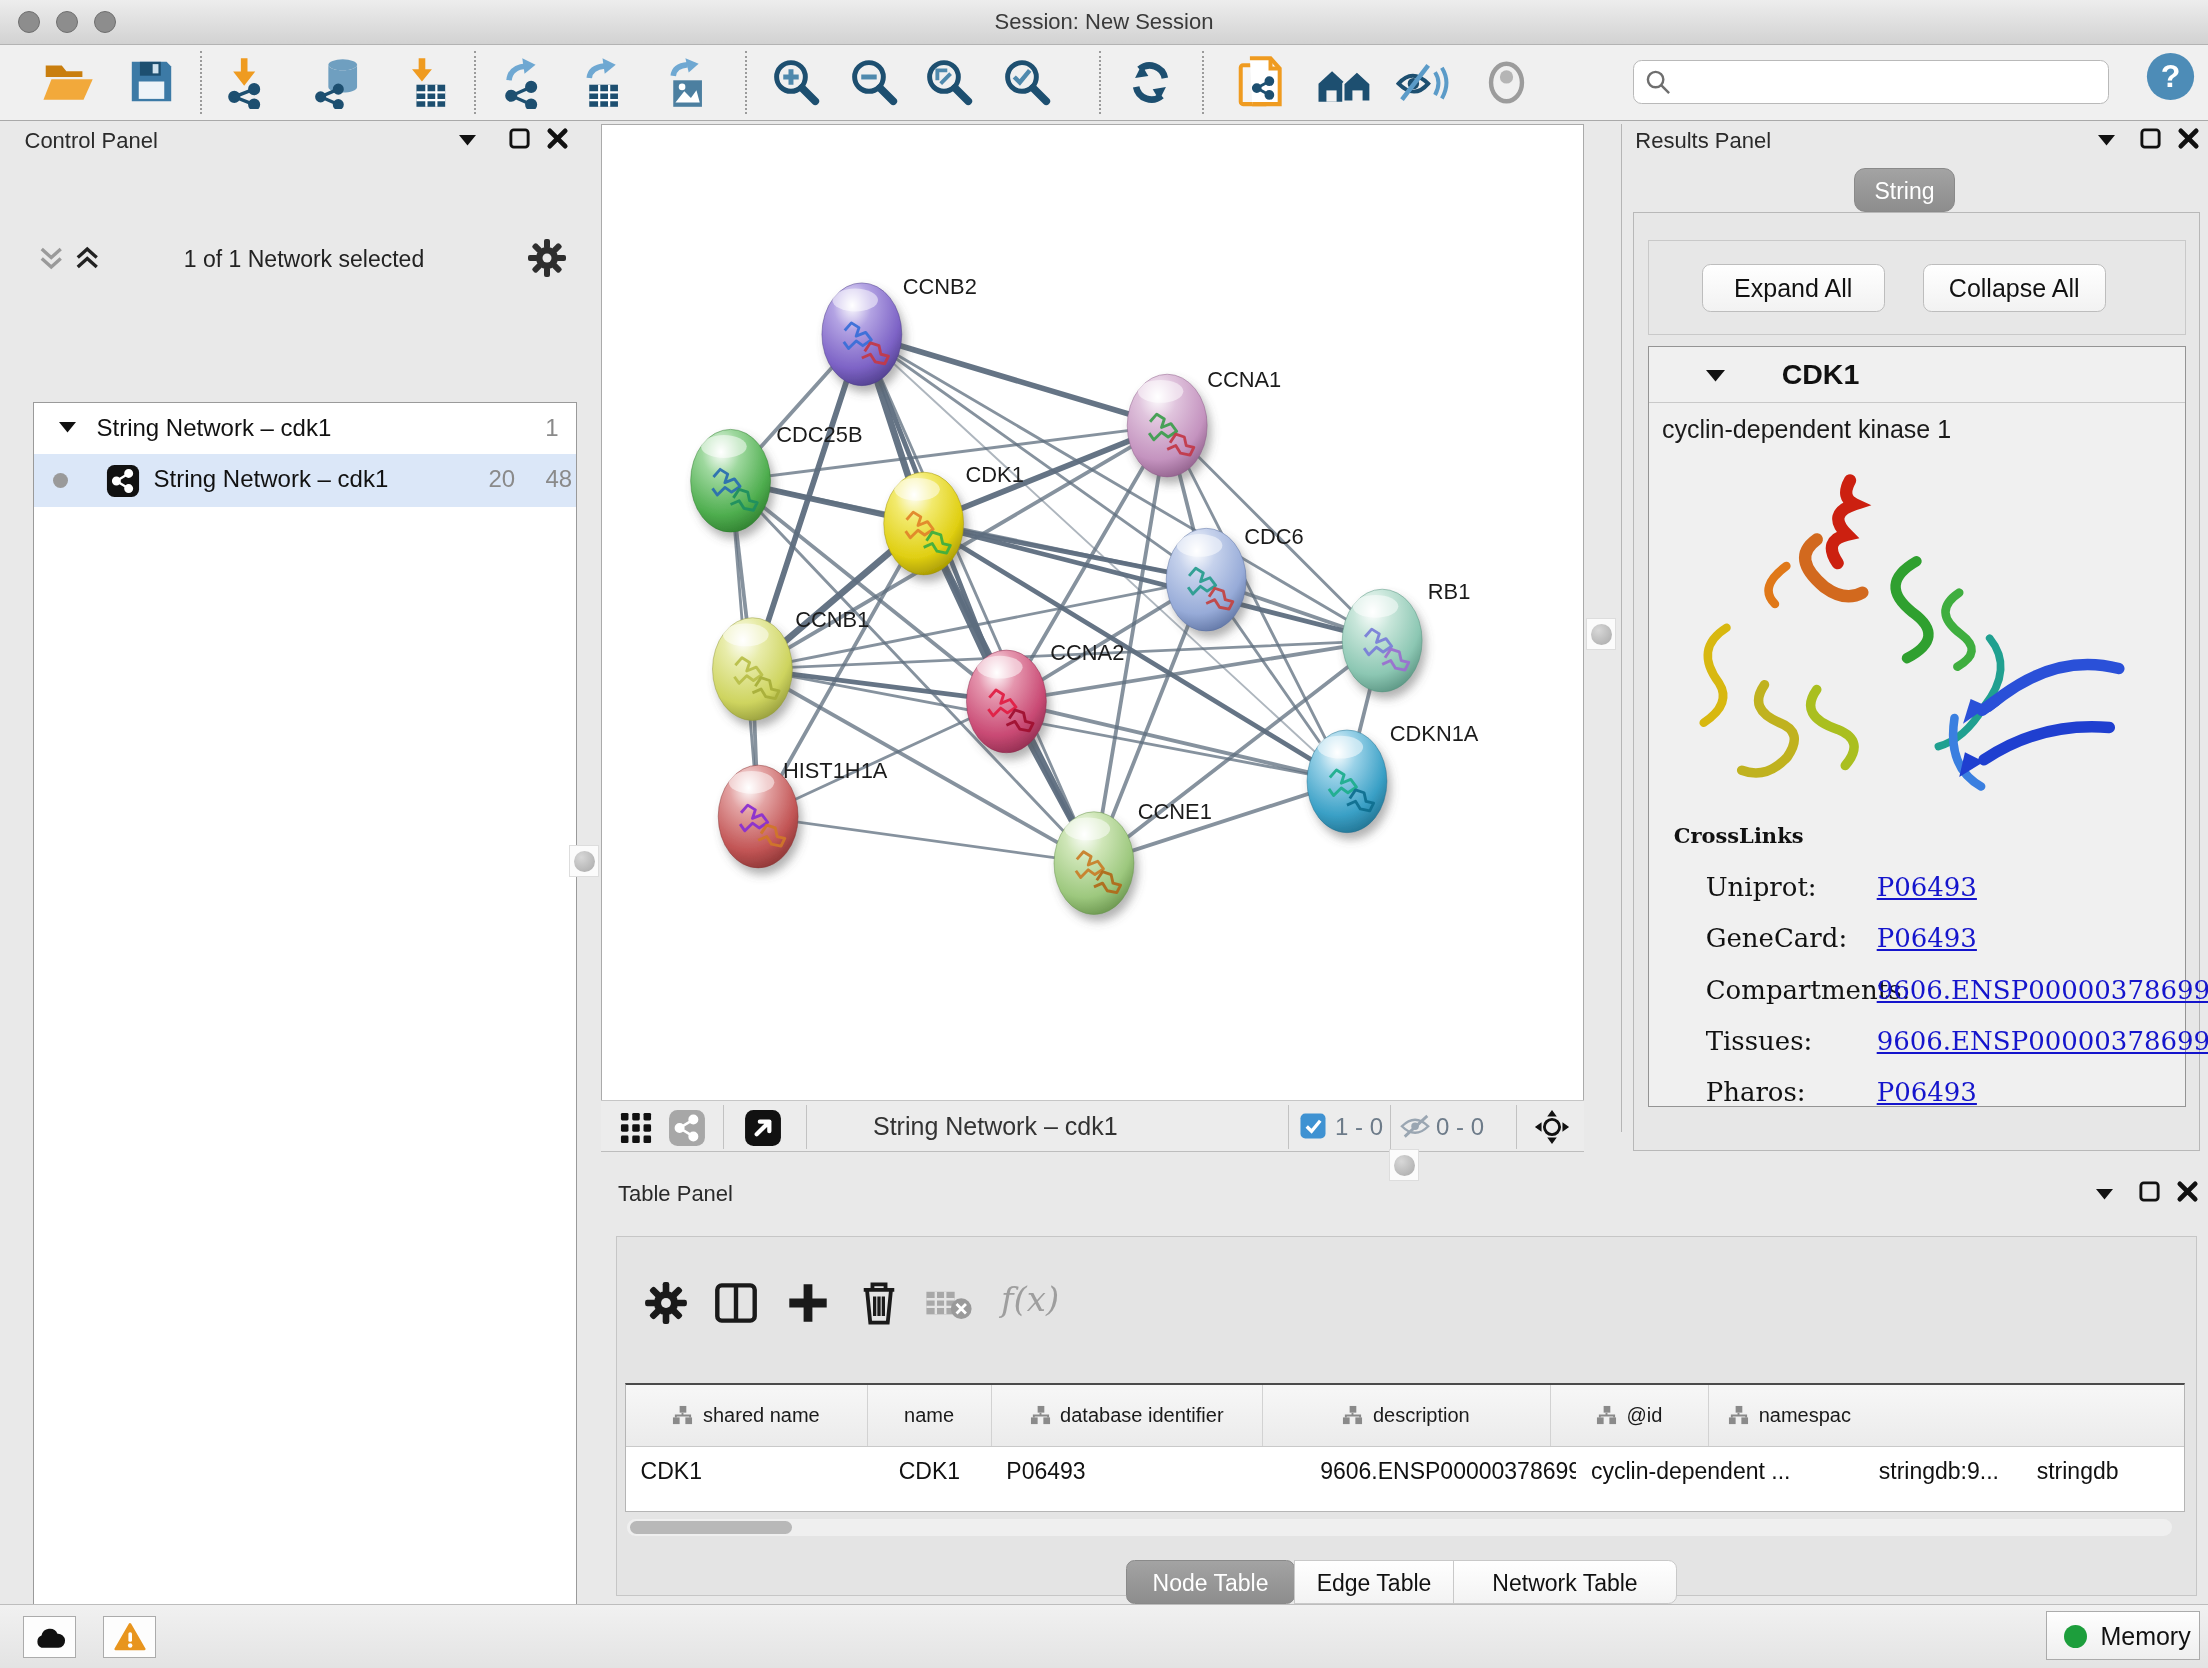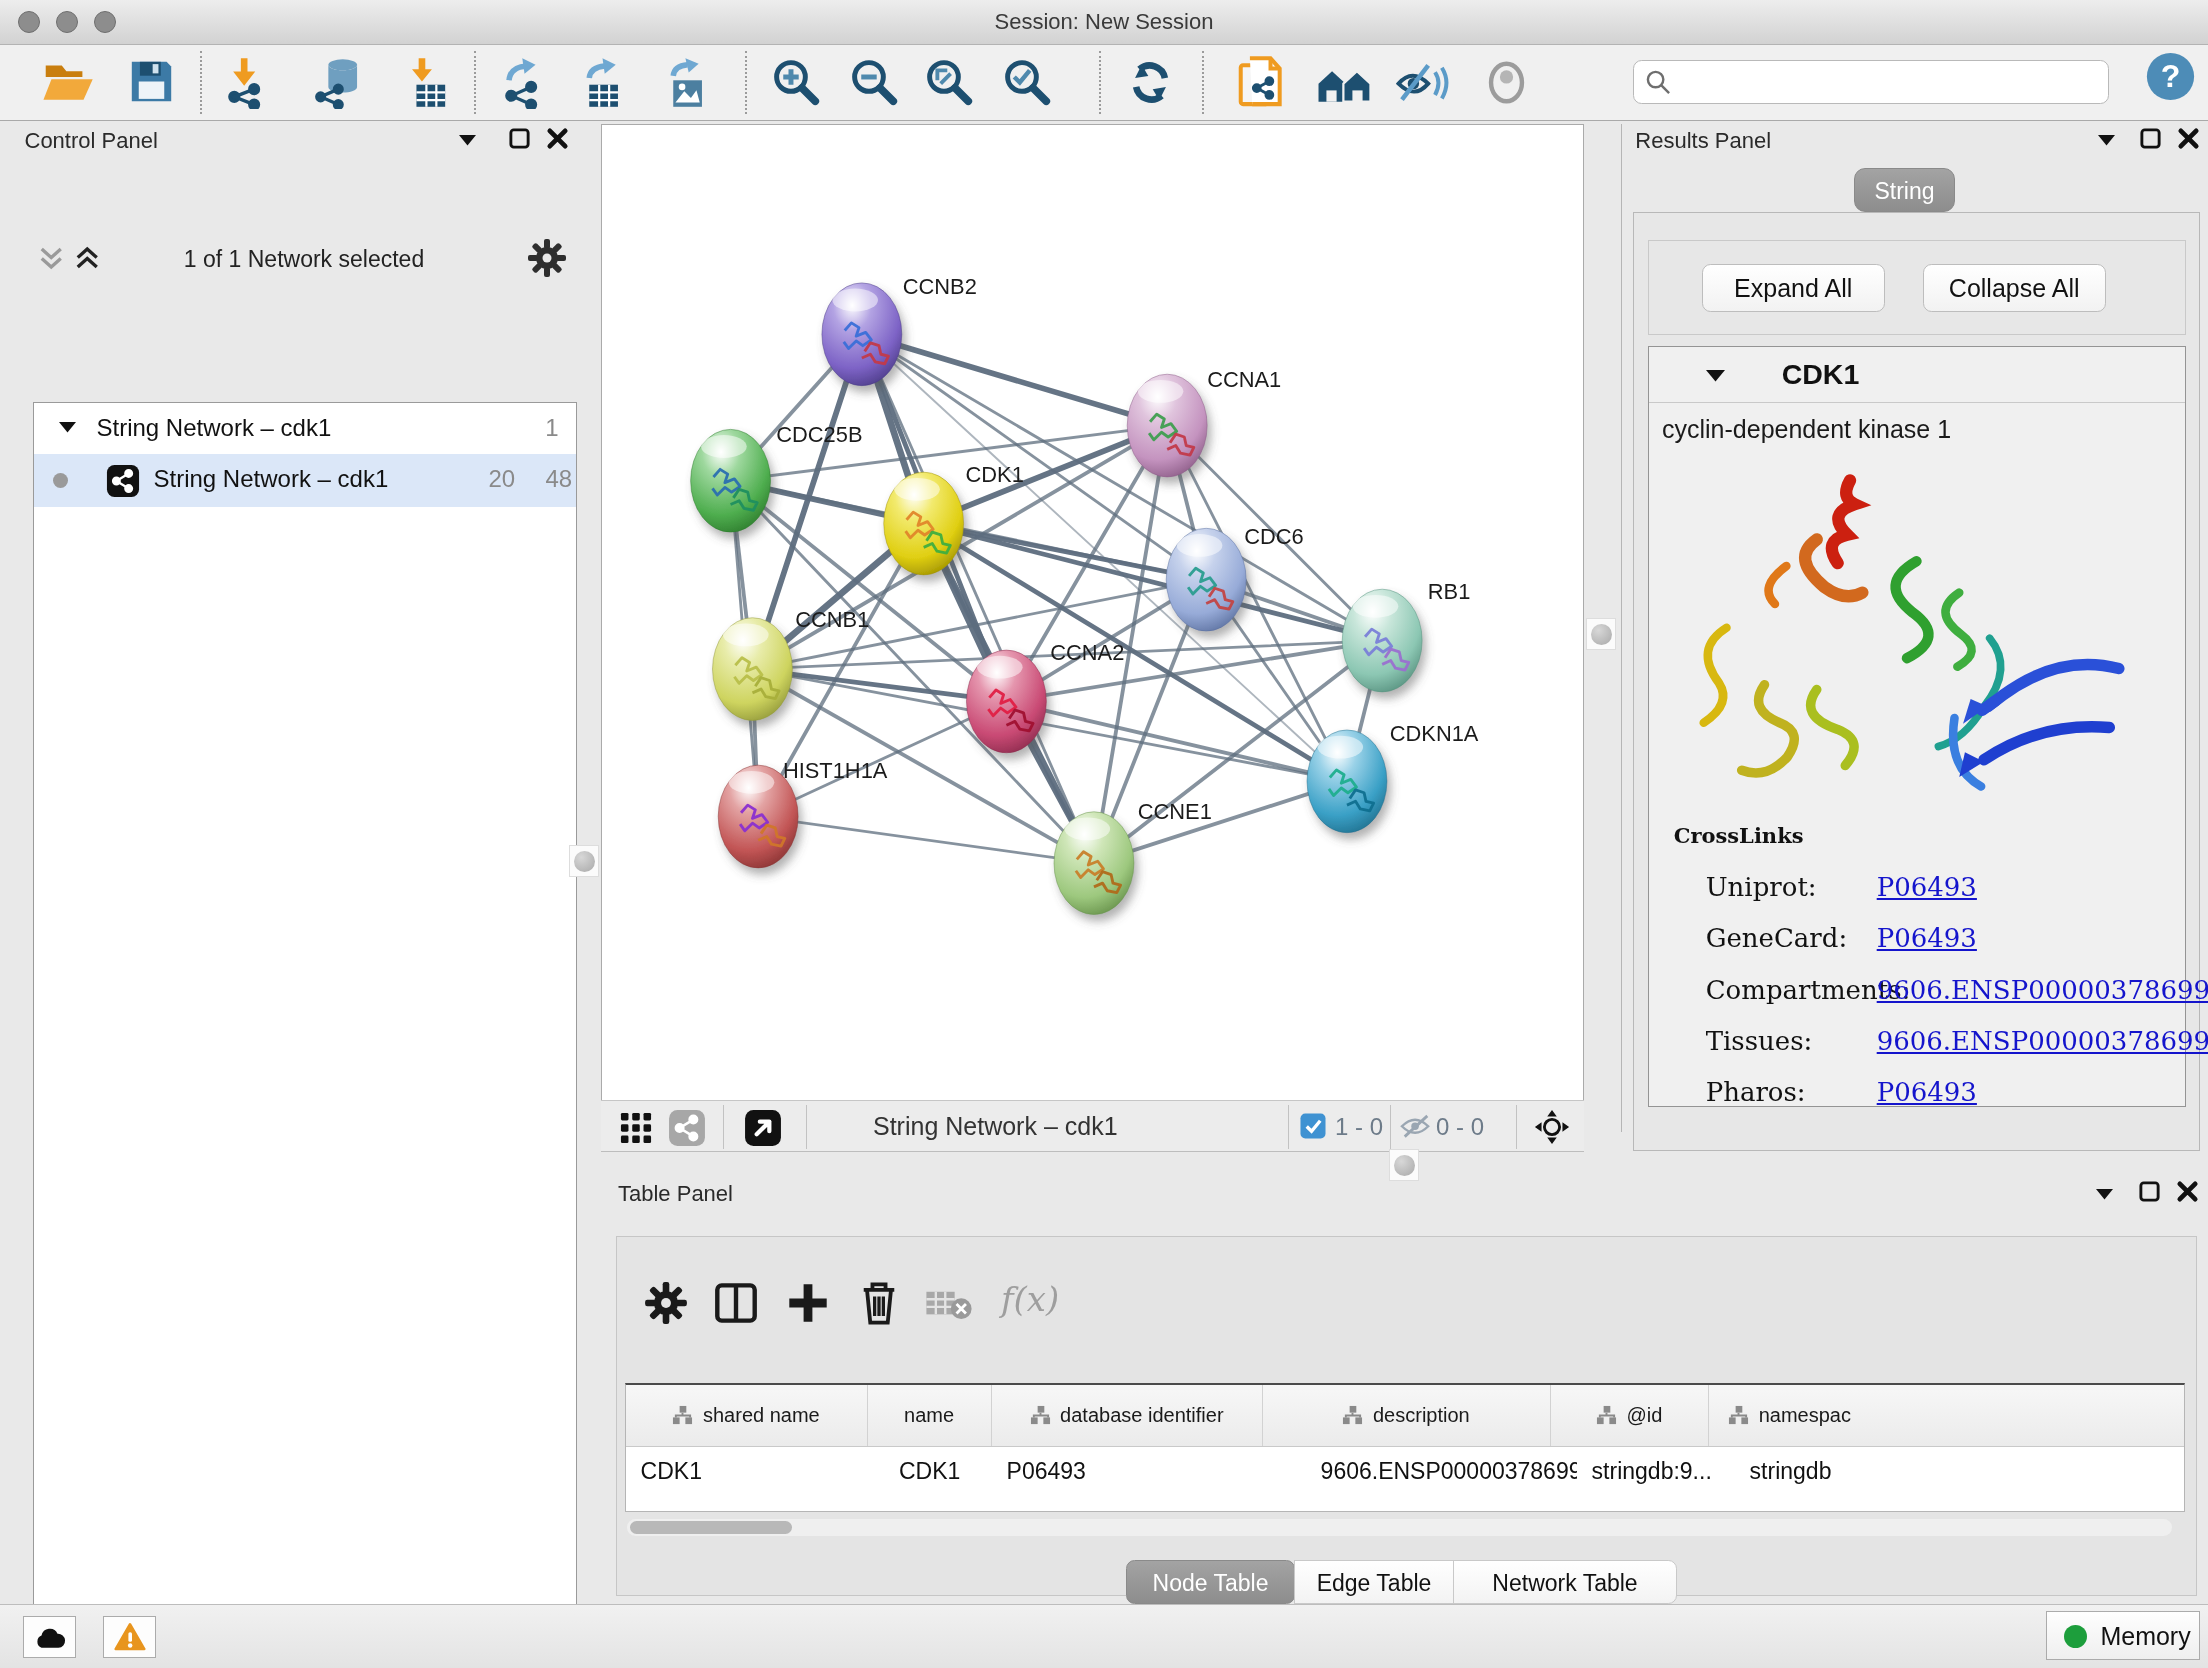--- a/index.html
+++ b/index.html
@@ -669,20 +669,21 @@
             </g>
           </svg>
           <span>namespac</span>
         </div>
     </div>
     <div class="trow">
       <div class="td c1">CDK1</div>
       <div class="td c2">CDK1</div>
       <div class="td c3">P06493</div>
       <div class="td c4">9606.ENSP00000378699</div>
+      <div class="td c5">cyclin-dependent ...</div>
       <div class="td c6">stringdb:9...</div>
       <div class="td c7">stringdb</div>
     </div>
   </div>
   <div class="hscroll">
       <div class="hthumb"></div>
     </div>
 </div>
 
 <div class="seg abs" style="left:1126px;top:1560px">

